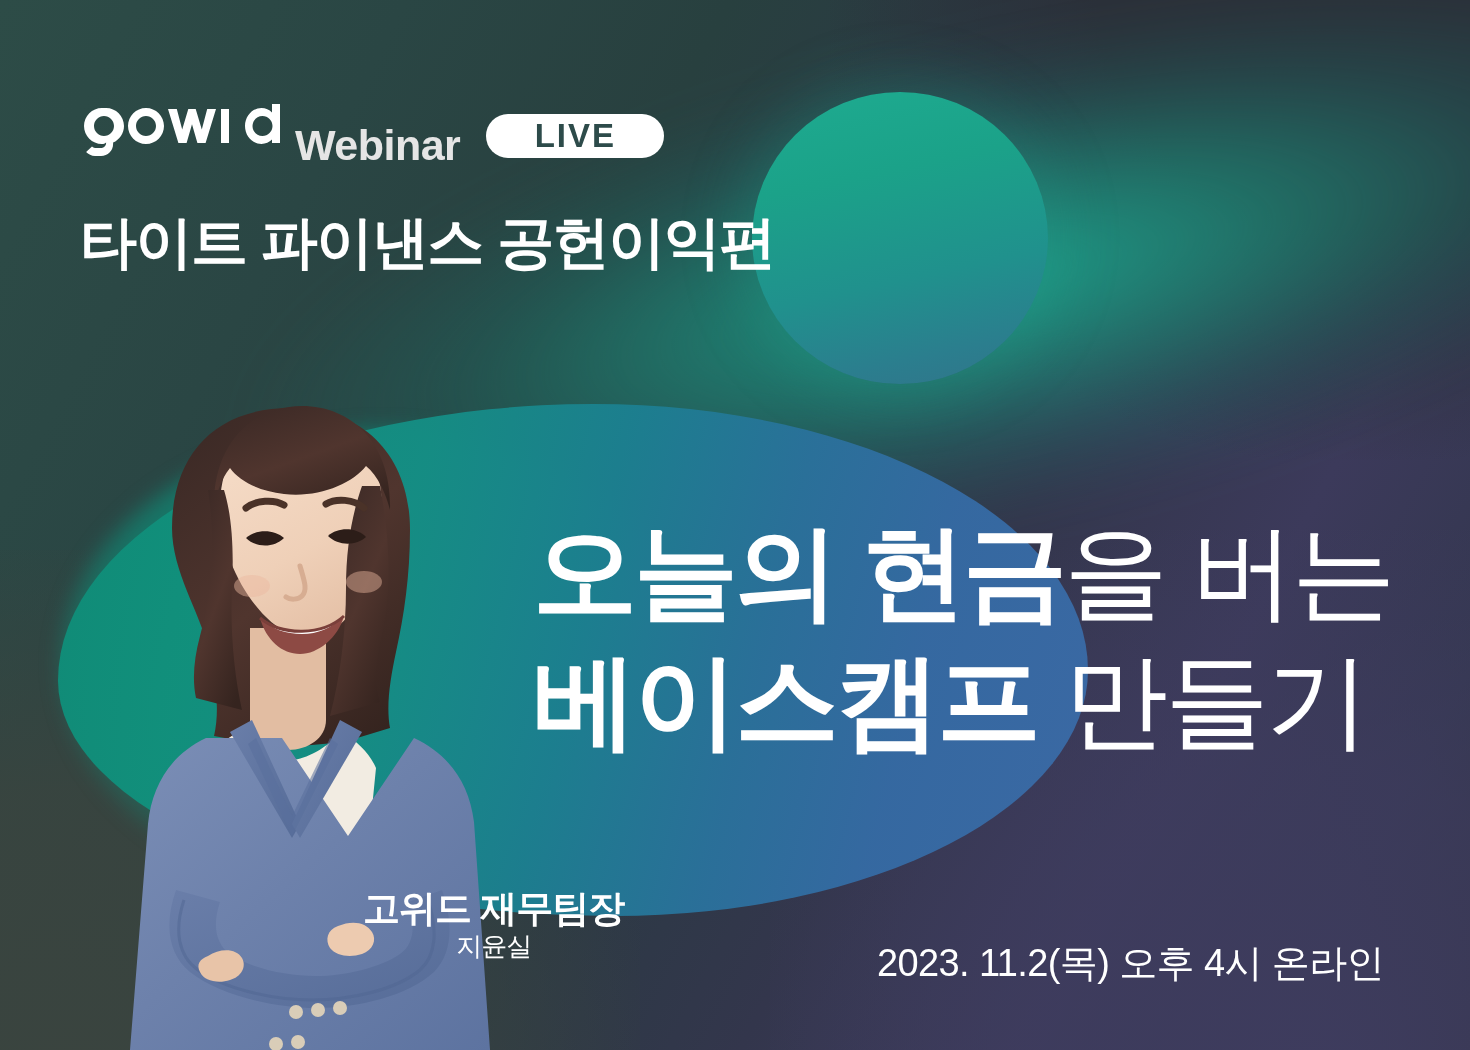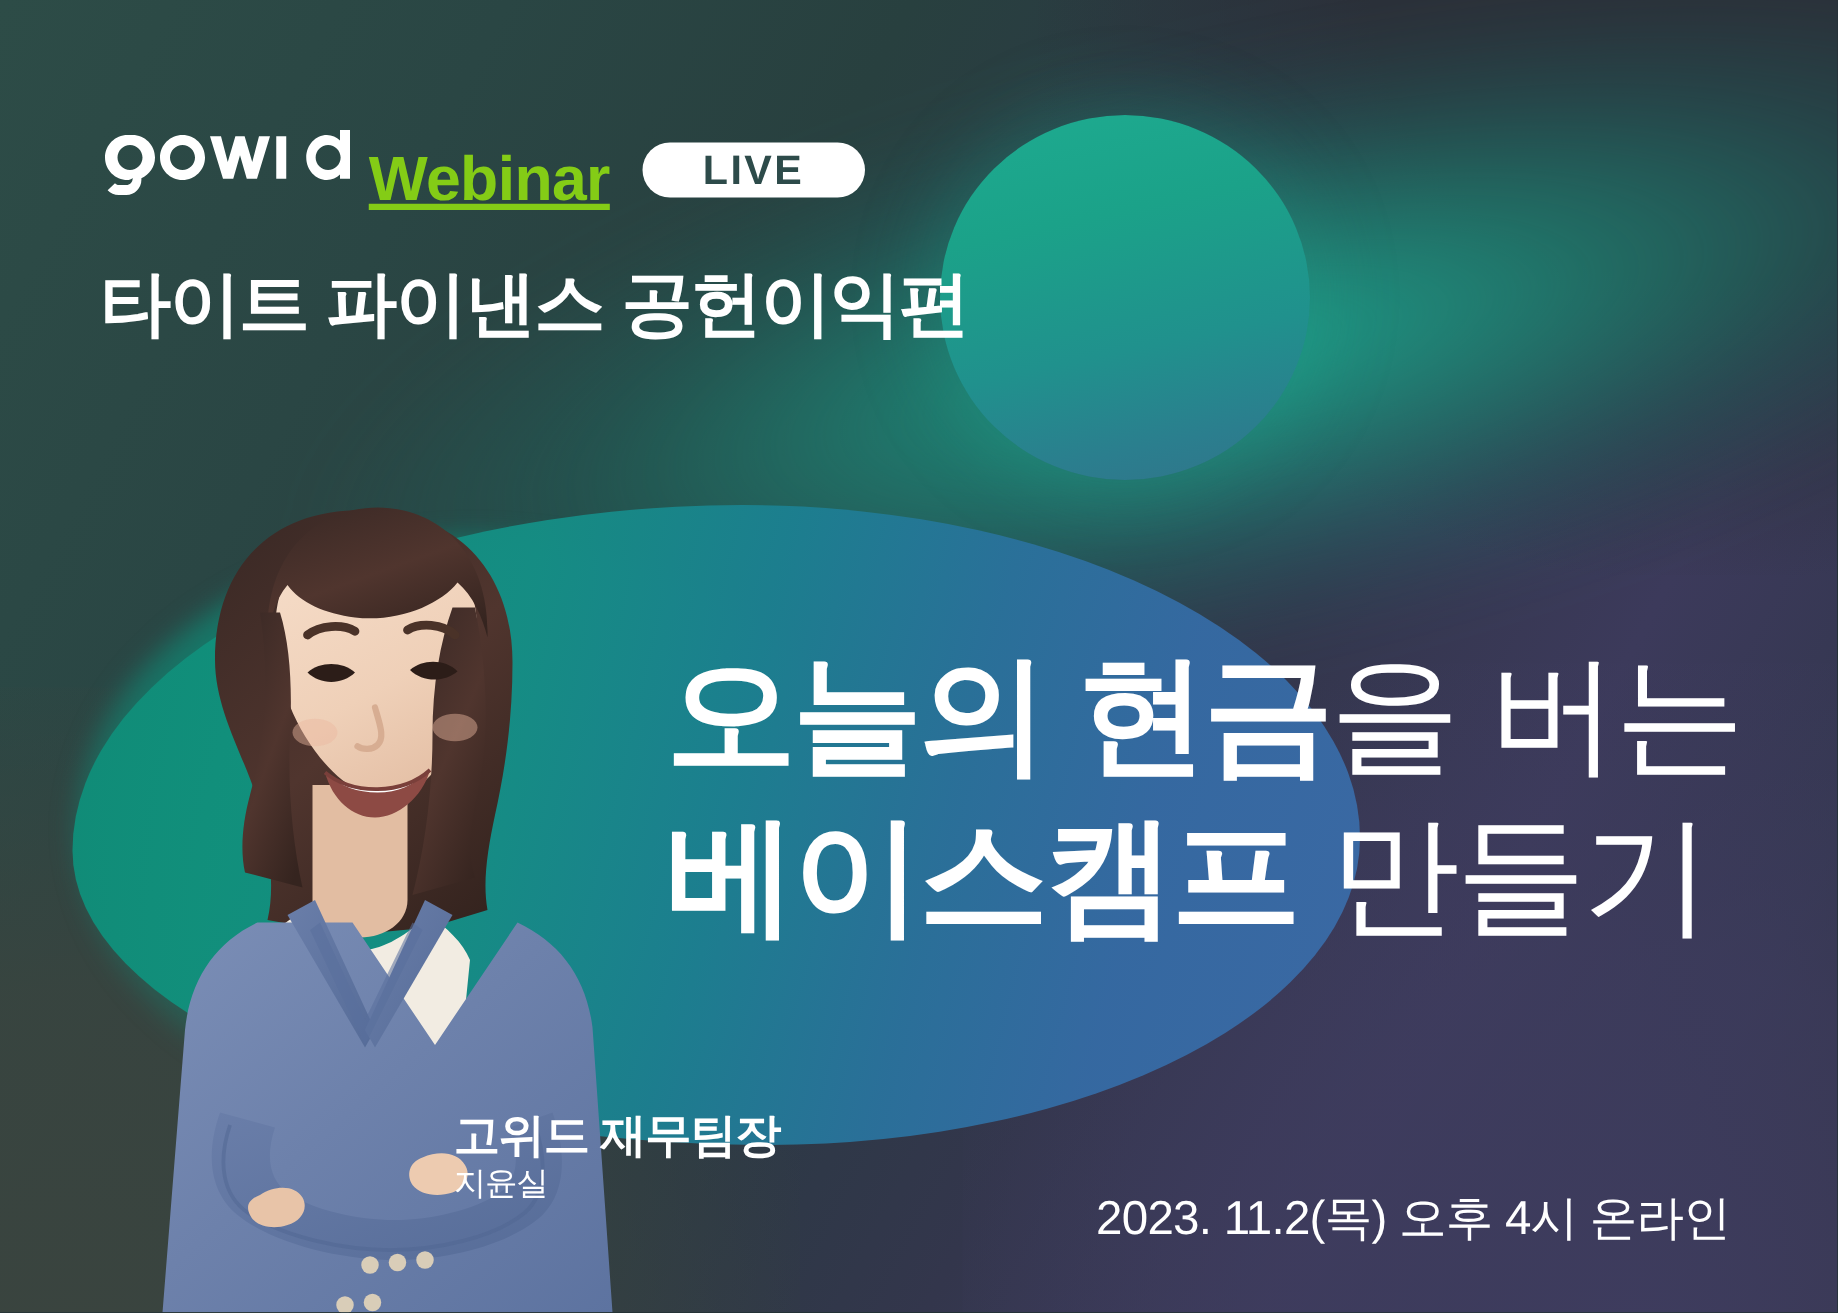--- a/index.html
+++ b/index.html
@@ -122,26 +122,25 @@
     gap: 26px;
     z-index: 6;
   }
   .brandmark {
     display: flex;
     align-items: baseline;
     gap: 15px;
   }
   .logo-svg { display: block; }
   .brand-webinar {
-    font-size: 50px;
-    font-weight: 700;
-    color: #84cc16;
+    font-size: 43px;
+    font-weight: 700;
+    color: #e5e5e5;
     letter-spacing: -0.5px;
     line-height: 1;
-    text-decoration: underline;
   }
   .live-badge {
     display: inline-flex;
     align-items: center;
     justify-content: center;
     min-width: 178px;
     height: 44px;
     padding: 0 30px;
     border-radius: 32px;
     background: #ffffff;
@@ -198,40 +197,40 @@
   }
   .line2 { margin-top: 8px; }
 
   
   .speaker {
     position: absolute;
     left: 363px;
     top: 886px;
     z-index: 9;
     color: #ffffff;
-    text-align: left;
+    text-align: center;
   }
   .speaker-role {
     font-size: 37px;
     font-weight: 700;
     letter-spacing: -1px;
     line-height: 1.22;
   }
   .speaker-name {
     font-size: 26px;
     font-weight: 400;
     letter-spacing: -1px;
     line-height: 1.22;
   }
 
   
   .datetime {
     position: absolute;
     right: 86px;
-    bottom: 50px;
+    bottom: 61px;
     z-index: 9;
     color: #ffffff;
     font-size: 38px;
     font-weight: 400;
     letter-spacing: -0.6px;
     white-space: nowrap;
   }
 </style>
 </head>
 <body>

